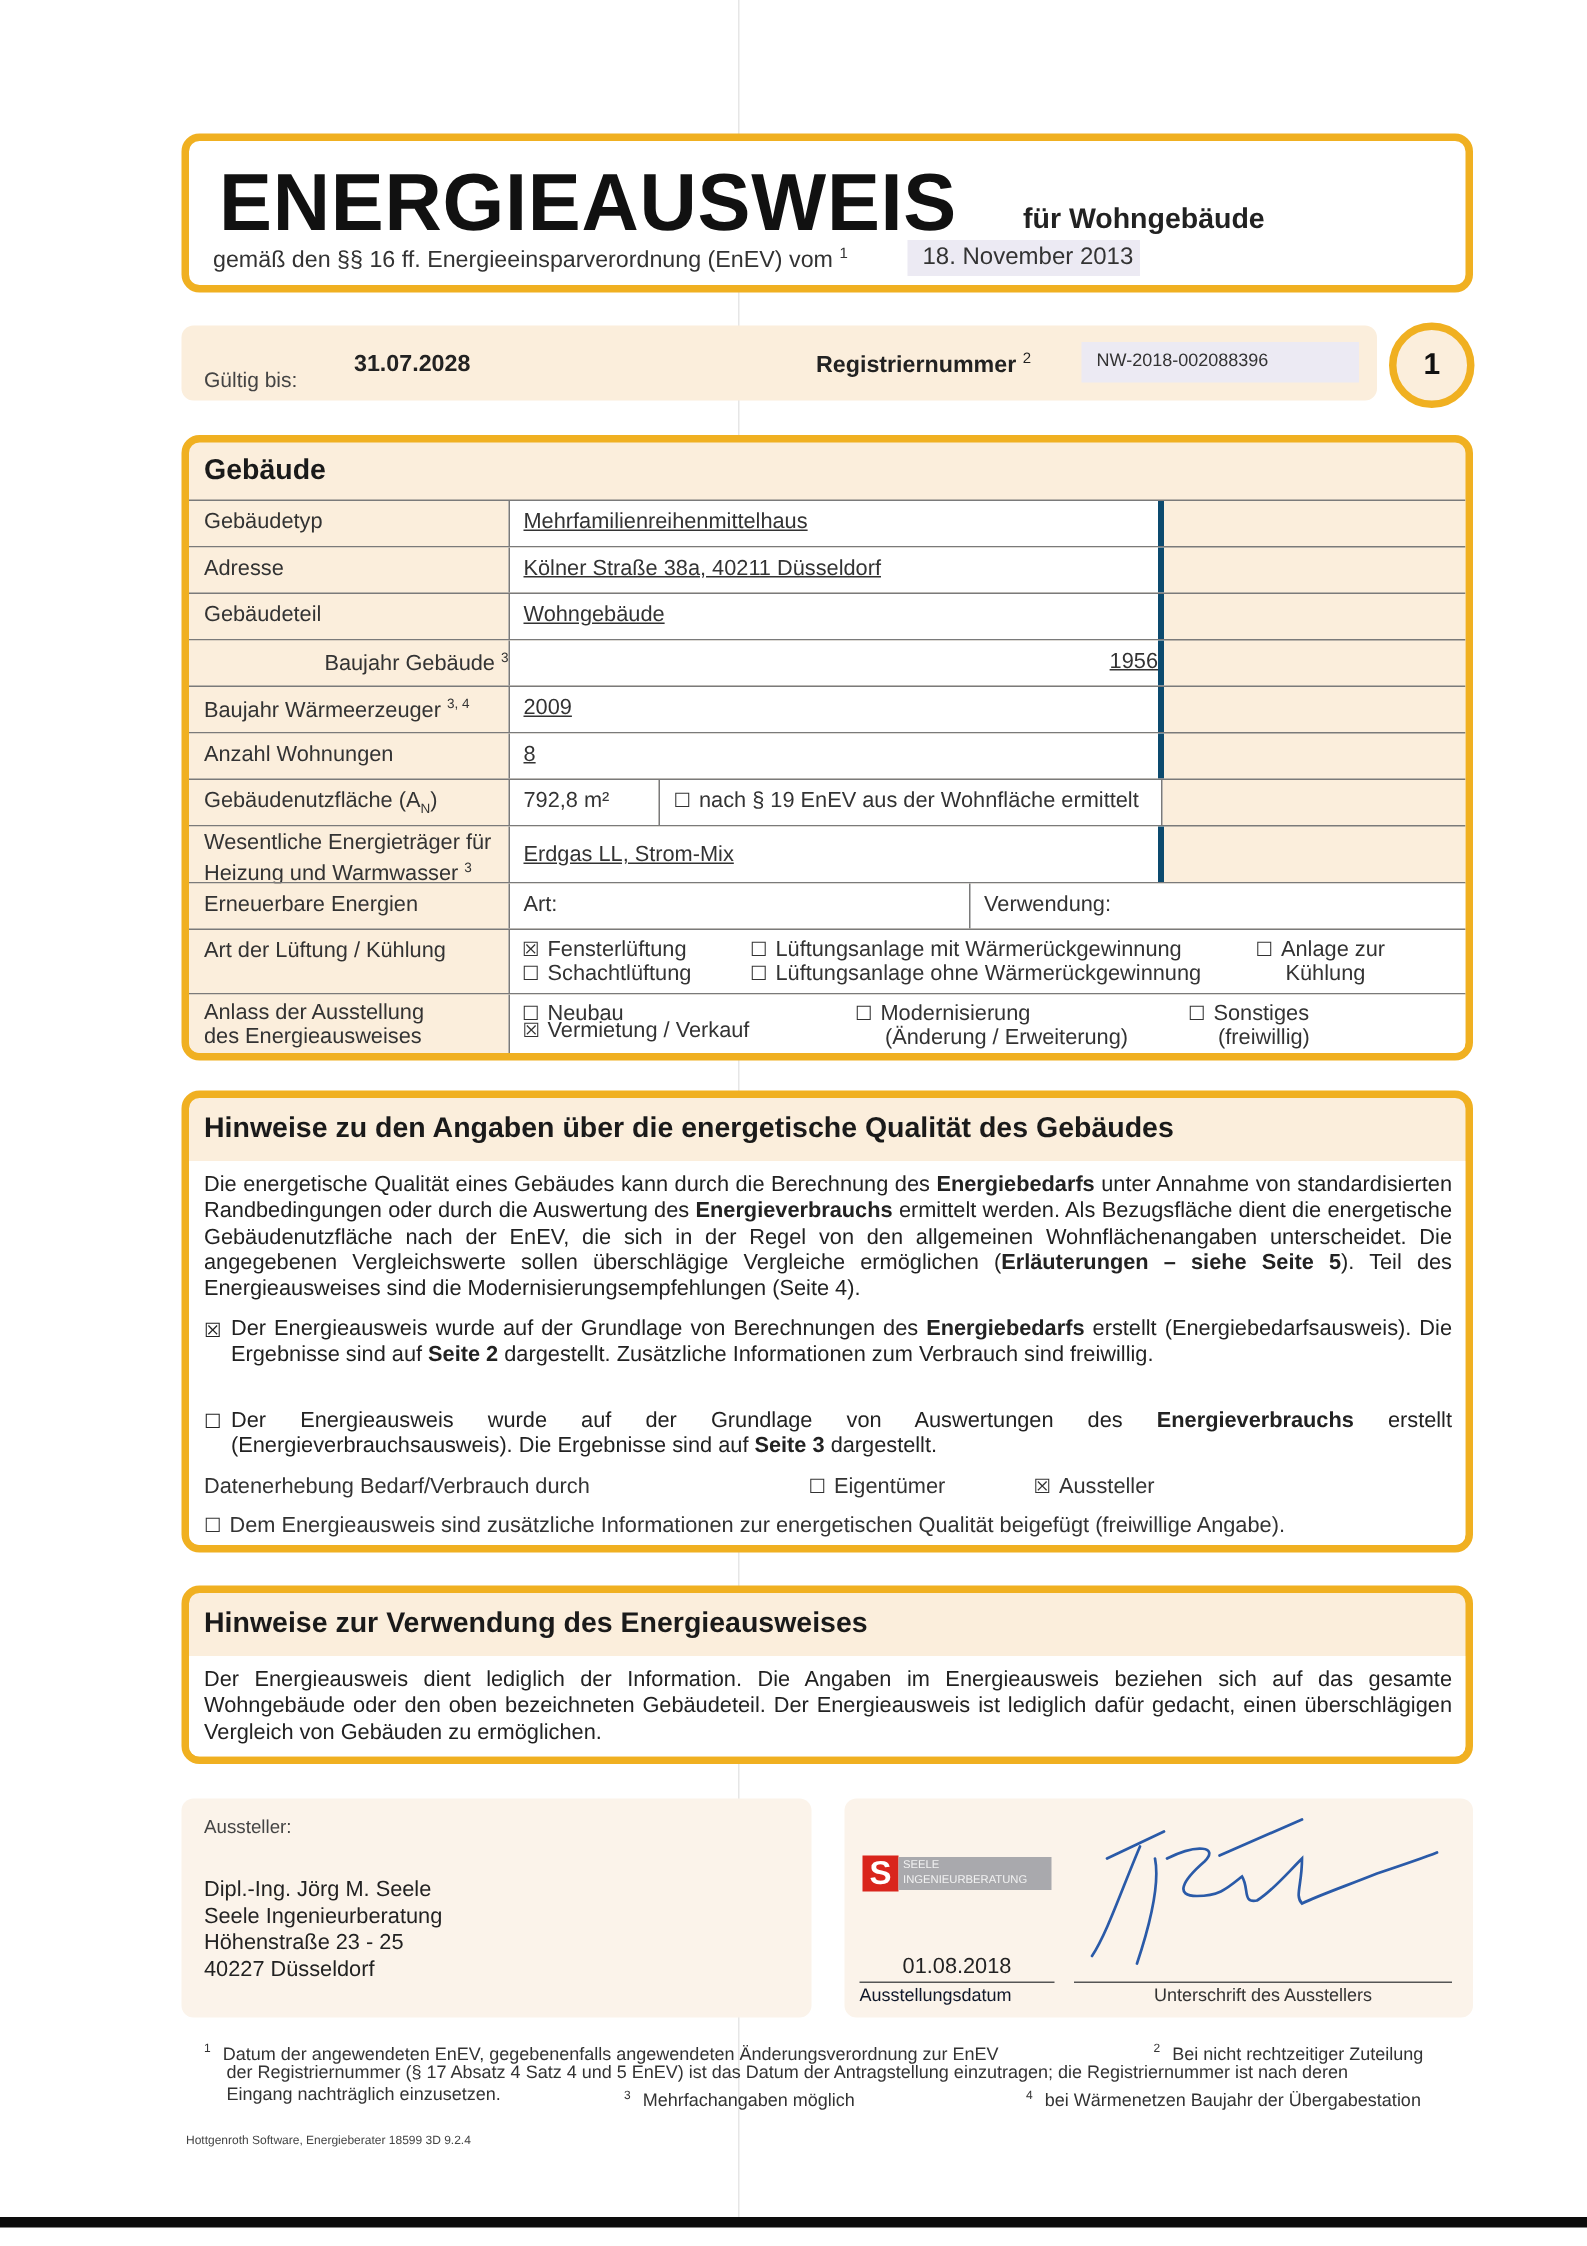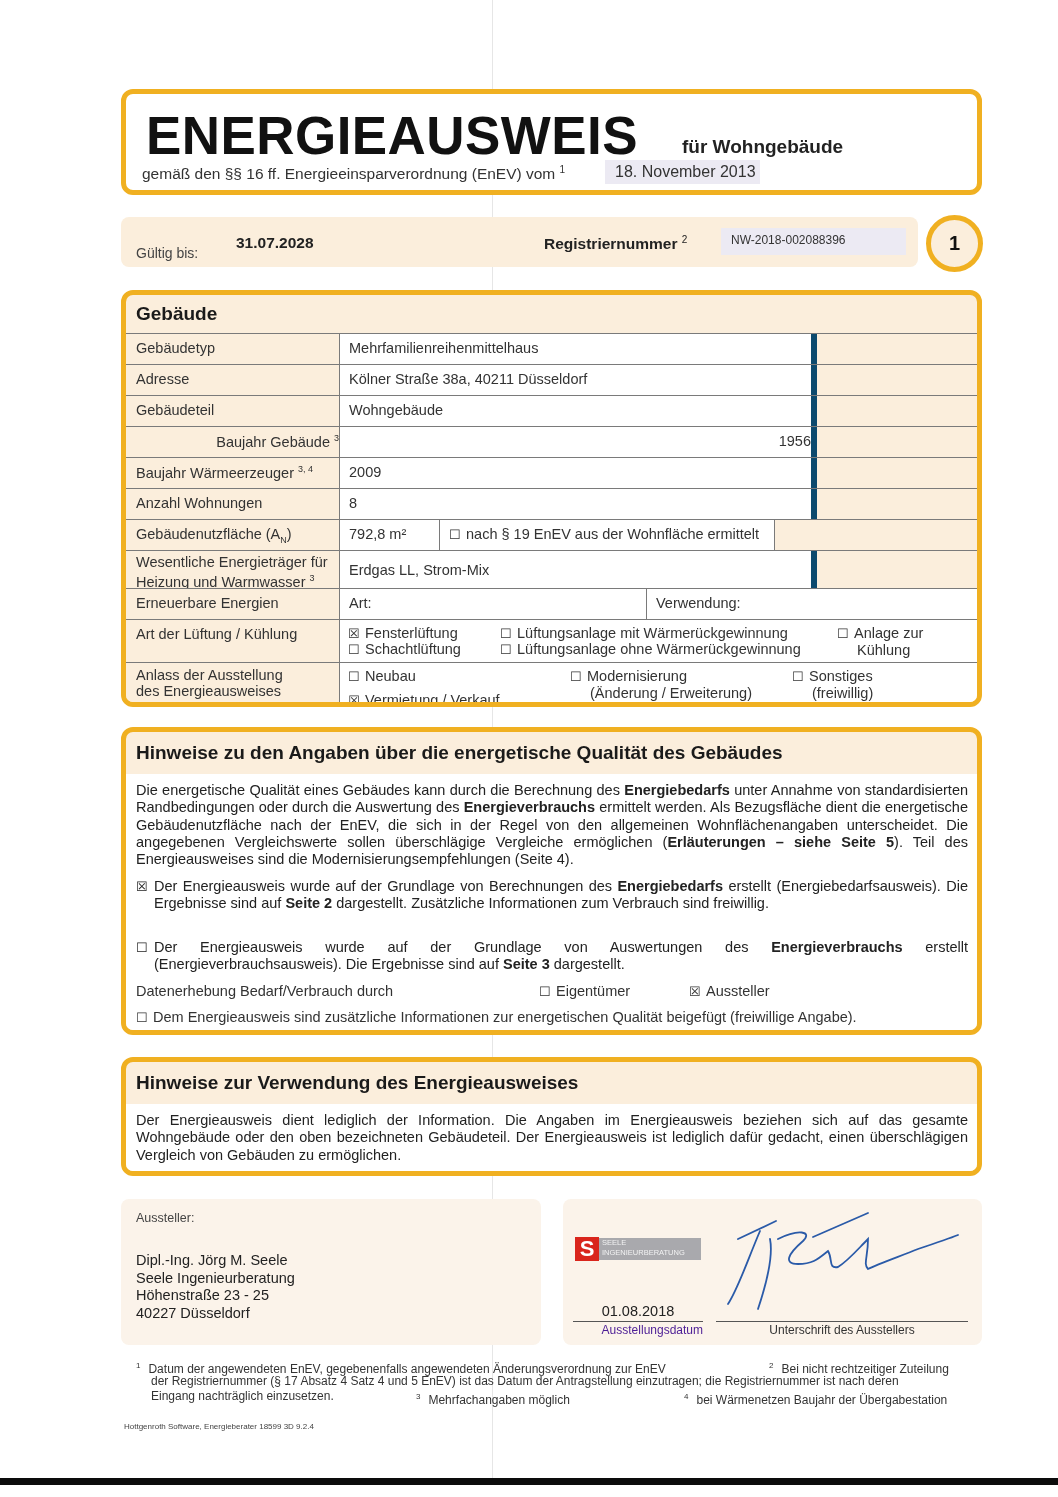--- a/index.html
+++ b/index.html
@@ -31,21 +31,21 @@
   .section-head { height: 38px; padding: 8px 14px 0 10px; font-size: 19px; font-weight: bold; color: #1a1a1a; }
 
   
   #sec-building { top: 290px; height: 417px; }
   .gtable { position: absolute; left: 0; top: 38px; width: 851px; }
   .grow { position: absolute; left: 0; width: 851px; border-top: 1px solid #7a7a7a; }
   .glabel { position: absolute; left: 0; top: 0; width: 213px; height: 100%; padding: 6px 0 0 10px; font-size: 14.5px; color: #333; background: #fbeedc; }
   .glabel sup, .gval sup { font-size: 9px; }
   .glabel sub { font-size: 9px; }
   .gval { position: absolute; left: 213px; top: 0; height: 100%; background: #fff; border-left: 1px solid #7a7a7a; padding: 6px 0 0 9px; font-size: 14.5px; color: #333; }
-  .gval.narrow { width: 478px; border-right: 6px solid #0c4a6e; }
+  .gval.narrow { width: 437px; border-right: 4px solid #0c4a6e; text-decoration: underline; }
   .gval.wide { width: 638px; }
   .gsub { position: absolute; top: 0; height: 100%; background: #fff; border-left: 1px solid #7a7a7a; padding: 6px 0 0 9px; font-size: 14.5px; color: #333; }
   .photo-area { position: absolute; left: 651px; top: 0; width: 200px; height: 255px; background: #fbeedc; }
   .opt { position: absolute; font-size: 14.5px; color: #333; line-height: 16px; white-space: nowrap; }
   .cb { display: inline-block; width: 12px; font-size: 13px; margin-right: 5px; }
 
   
   #sec-hints { top: 727px; height: 308px; }
   #sec-hints .section-head, #sec-usage .section-head { font-size: 19px; height: 42px; padding-top: 10px; }
   .para { position: absolute; left: 10px; width: 832px; font-size: 14.5px; line-height: 17.3px; color: #222; text-align: justify; }
@@ -58,21 +58,21 @@
   
   .issuer-box { position: absolute; left: 121px; top: 1199px; width: 420px; height: 146px; background: #fbf3ea; border-radius: 8px; }
   .issuer-label { position: absolute; left: 15px; top: 12px; font-size: 12.5px; color: #444; }
   .issuer-lines { position: absolute; left: 15px; top: 53px; font-size: 14.5px; line-height: 17.5px; color: #222; }
   .sign-box { position: absolute; left: 563px; top: 1199px; width: 419px; height: 146px; background: #fbf3ea; border-radius: 8px; }
   .logo { position: absolute; left: 12px; top: 38px; width: 126px; height: 24px; }
   .logo-s { position: absolute; left: 0; top: 0; width: 24px; height: 24px; background: #d9251c; color: #fff; font-weight: bold; font-size: 22px; text-align: center; line-height: 24px; }
   .logo-text { position: absolute; left: 24px; top: 1px; width: 102px; height: 22px; background: #a9a9ad; color: #f2f2f2; font-size: 7.5px; line-height: 10px; padding-left: 3px; }
   .issue-date { position: absolute; left: 10px; top: 104px; width: 130px; text-align: center; font-size: 14.5px; color: #222; }
   .date-line { position: absolute; left: 10px; top: 122px; width: 130px; border-top: 1px solid #555; }
-  .date-caption { position: absolute; left: 10px; top: 124px; width: 130px; text-align: right; font-size: 12px; color: #4c1d95; }
+  .date-caption { position: absolute; left: 10px; top: 124px; width: 130px; text-align: left; font-size: 12px; color: #0f172a; }
   .sig-line { position: absolute; left: 153px; top: 122px; width: 252px; border-top: 1px solid #555; }
   .sig-caption { position: absolute; left: 153px; top: 124px; width: 252px; text-align: center; font-size: 12px; color: #333; }
   .signature { position: absolute; left: 155px; top: 10px; width: 250px; height: 105px; }
 
   
   .footnotes { position: absolute; left: 136px; top: 1358px; width: 830px; font-size: 12px; color: #333; line-height: 15.5px; }
   .fn { position: absolute; white-space: nowrap; }
   .fn sup { font-size: 8px; margin-right: 8px; }
   .software { position: absolute; left: 124px; top: 1422px; font-size: 8px; color: #444; }
 </style>
@@ -149,21 +149,21 @@
         <div class="opt" style="left:497px;top:5px;"><span class="cb">☐</span><span>Anlage zur</span><div style="padding-left:20px;">Kühlung</div></div>
       </div>
     </div>
     <div class="grow" style="top:329px;height:45px;">
       <div class="glabel" style="line-height:16px;padding-top:4px;">
           <div>Anlass der Ausstellung</div>
           <div>des Energieausweises</div>
         </div>
       <div class="gval wide">
         <div class="opt" style="left:8px;top:5px;"><span class="cb">☐</span><span>Neubau</span></div>
-        <div class="opt" style="left:8px;top:29px;text-align:right;"><span class="cb">☒</span><span>Vermietung / Verkauf</span></div>
+        <div class="opt" style="left:8px;top:16px;text-align:right;"><span class="cb">☒</span><span>Vermietung / Verkauf</span></div>
         <div class="opt" style="left:230px;top:5px;"><span class="cb">☐</span><span>Modernisierung</span><div style="padding-left:20px;">(Änderung / Erweiterung)</div></div>
         <div class="opt" style="left:452px;top:5px;"><span class="cb">☐</span><span>Sonstiges</span><div style="padding-left:20px;">(freiwillig)</div></div>
       </div>
     </div>
   </div>
 </div>
 
 <div class="section" id="sec-hints">
   <div class="section-head">Hinweise zu den Angaben über die energetische Qualität des Gebäudes</div>
   <div class="hint-body">

